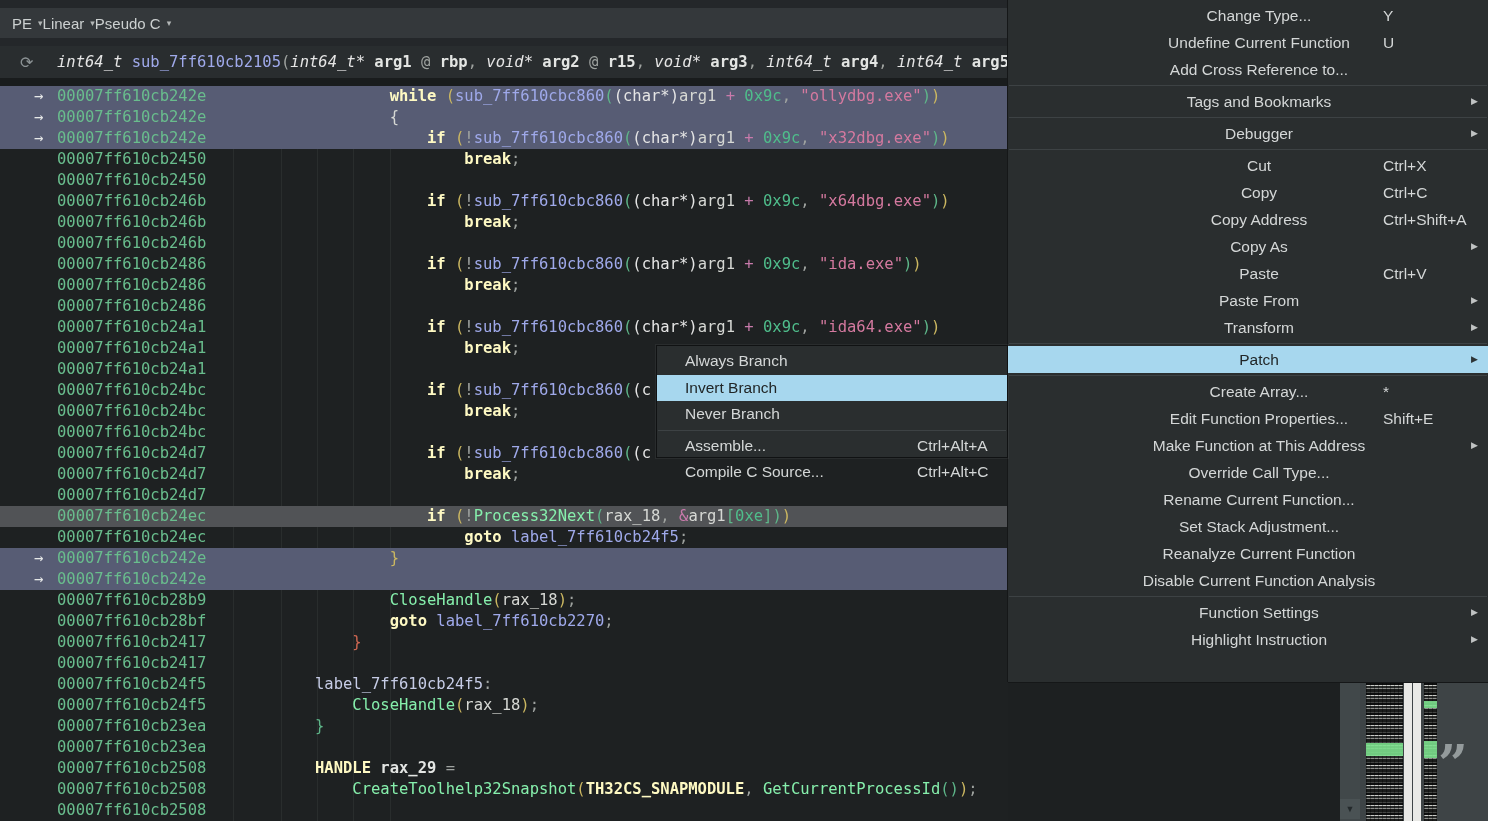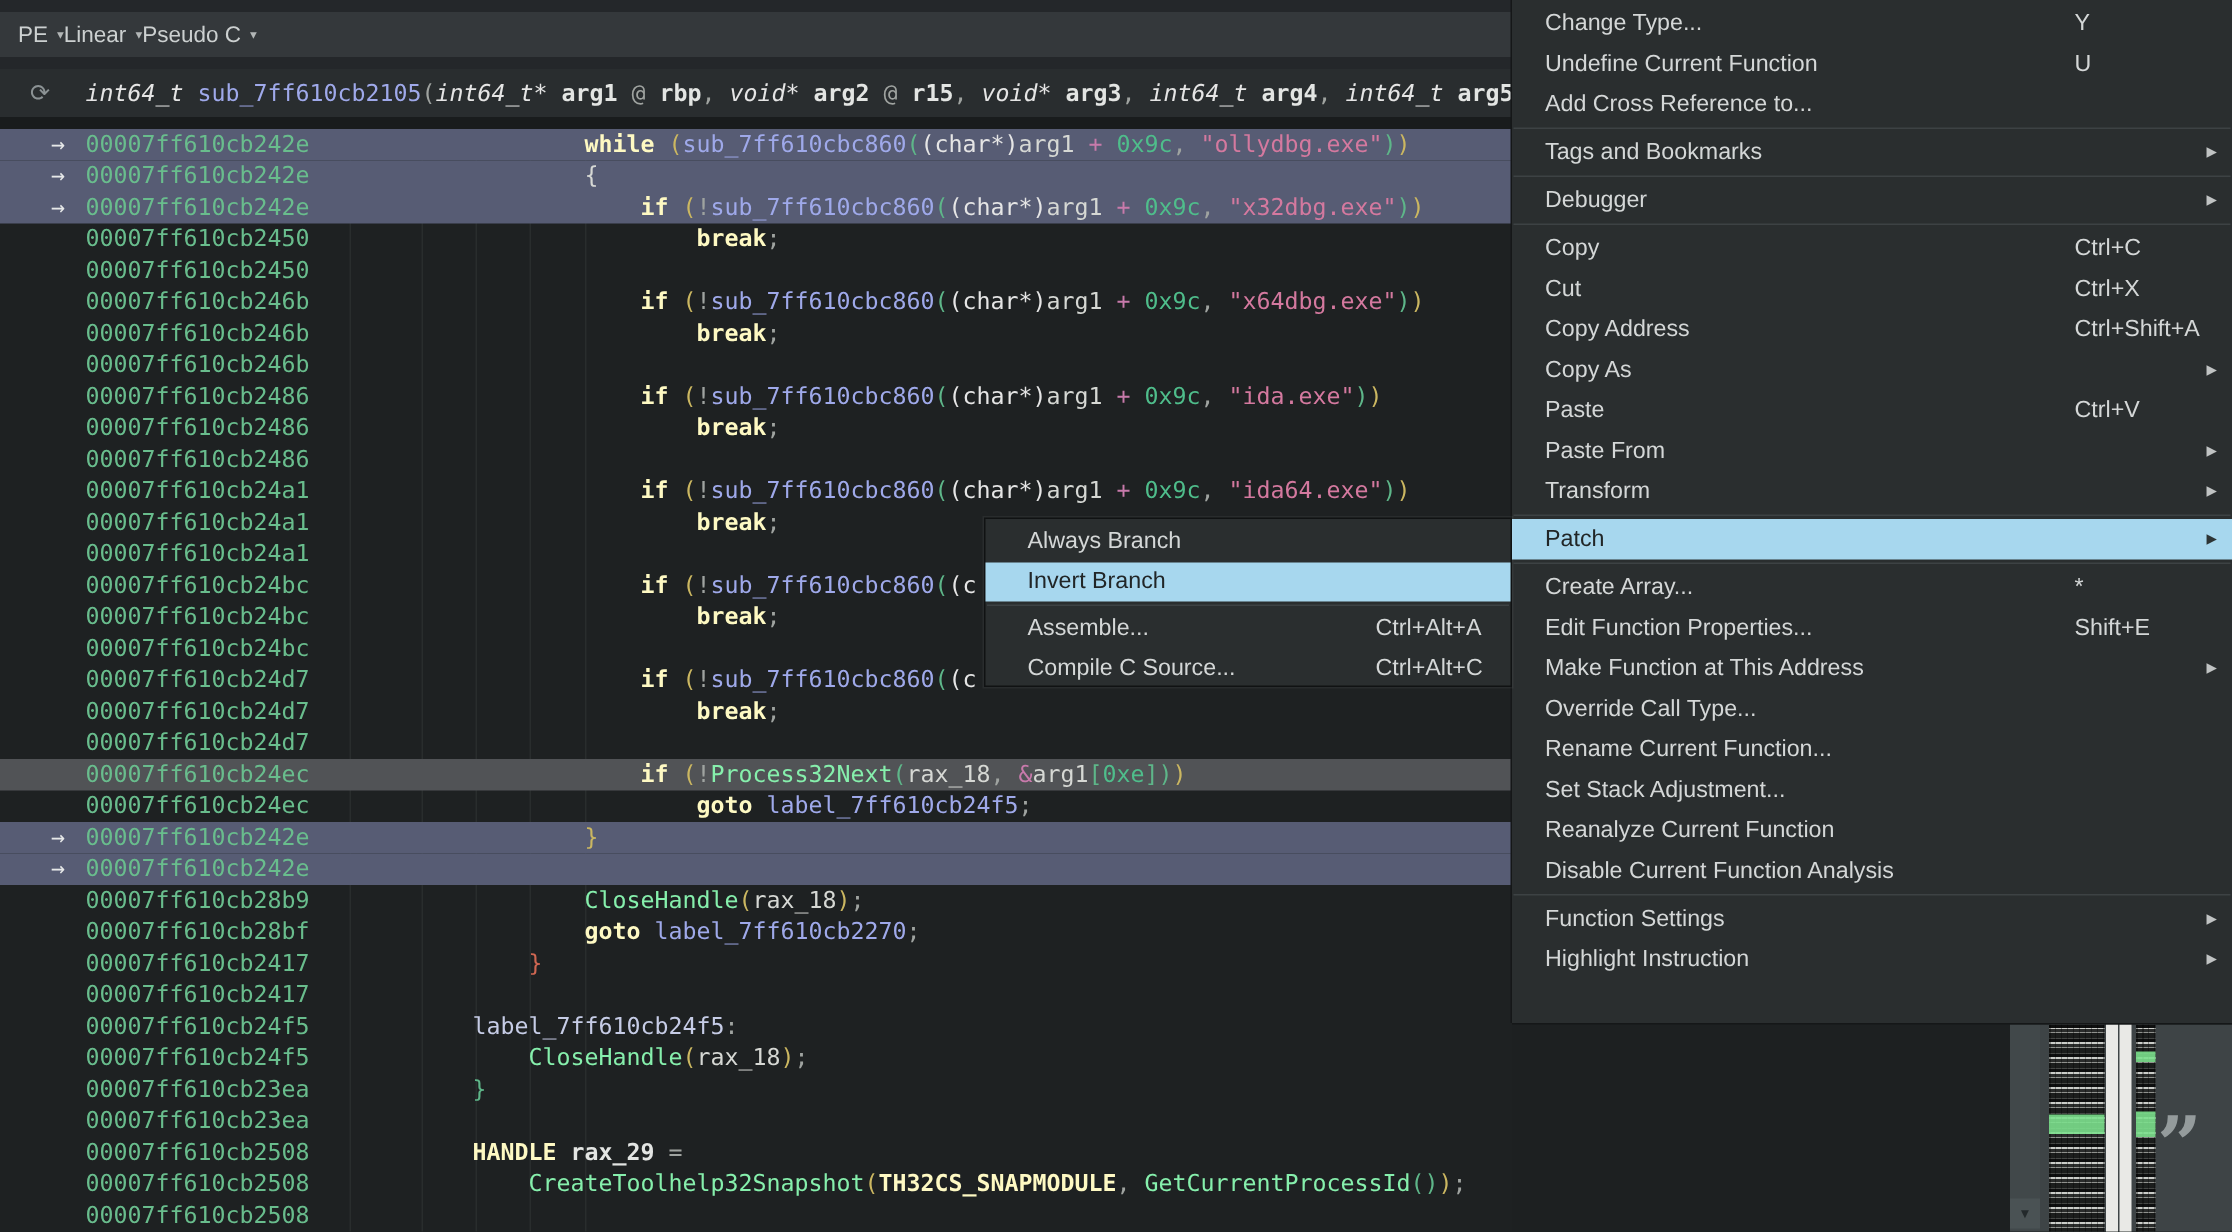--- a/index.html
+++ b/index.html
@@ -35,21 +35,21 @@
 
   
   .tk-kw{color:#fef9c3;font-weight:600} .tk-fn{color:#9fa9ea} .tk-api{color:#86efac}
   .tk-str{color:#d4799f} .tk-num{color:#4fbd8b} .tk-cast{color:#e5e5e5} .tk-op{color:#c87aab}
   .tk-pu{color:#9fa3a0} .tk-pl{color:#d6d8d4} .tk-plb{color:#e3e5e3;font-weight:600}
   .tk-py{color:#cbb761} .tk-pg{color:#5eb689} .tk-red{color:#cf6752}
   .tk-lbl{color:#c6cce6} .tk-ty{color:#e5e5e5;font-style:italic}
 
   
   .ctx-menu { position:absolute; left:1008px; top:0; width:480px; height:682px; background:#2a2e2f;
-              padding-top:2px; box-shadow:-1px 0 0 #151718, 0 1px 0 #151718; z-index:30; }
+              padding-top:2px; box-shadow:-1px 0 0 #151718, 0 1px 0 #151718; z-index:30;text-align:center; }
   .sub-menu { position:absolute; left:656px; top:345px; width:352px; height:113px; background:#2a2e2f;
               padding-top:2px; border:1px solid #101213; box-shadow:0 0 0 1px rgba(255,255,255,0.05);
               z-index:40; }
   .menu-item { position:relative; height:27px; line-height:27px; color:#d4d7d7; font-size:15.5px;
                padding-left:22px; }
   .sub-menu .menu-item { height:26.5px; line-height:26.5px; padding-left:28px; }
   .menu-item.hl { background:#a7d7ee; color:#212627; }
   .mi-short { position:absolute; left:375px; top:0; }
   .sub-menu .mi-short { left:260px; }
   .mi-arrow { position:absolute; right:10px; top:0; font-size:9px; color:#c0c3c3; }
@@ -163,22 +163,22 @@
 
 <div class="ctx-menu" id="ctx-menu">
     <div class="menu-item"><span>Change Type...</span><span class="mi-short">Y</span></div>
     <div class="menu-item"><span>Undefine Current Function</span><span class="mi-short">U</span></div>
     <div class="menu-item"><span>Add Cross Reference to...</span></div>
     <div class="menu-sep"></div>
     <div class="menu-item"><span>Tags and Bookmarks</span><span class="mi-arrow">▶</span></div>
     <div class="menu-sep"></div>
     <div class="menu-item"><span>Debugger</span><span class="mi-arrow">▶</span></div>
     <div class="menu-sep"></div>
+    <div class="menu-item"><span>Cut</span><span class="mi-short">Ctrl+X</span></div>
     <div class="menu-item"><span>Copy</span><span class="mi-short">Ctrl+C</span></div>
-    <div class="menu-item"><span>Cut</span><span class="mi-short">Ctrl+X</span></div>
     <div class="menu-item"><span>Copy Address</span><span class="mi-short">Ctrl+Shift+A</span></div>
     <div class="menu-item"><span>Copy As</span><span class="mi-arrow">▶</span></div>
     <div class="menu-item"><span>Paste</span><span class="mi-short">Ctrl+V</span></div>
     <div class="menu-item"><span>Paste From</span><span class="mi-arrow">▶</span></div>
     <div class="menu-item"><span>Transform</span><span class="mi-arrow">▶</span></div>
     <div class="menu-sep"></div>
     <div class="menu-item hl"><span>Patch</span><span class="mi-arrow">▶</span></div>
     <div class="menu-sep"></div>
     <div class="menu-item"><span>Create Array...</span><span class="mi-short">*</span></div>
     <div class="menu-item"><span>Edit Function Properties...</span><span class="mi-short">Shift+E</span></div>
@@ -188,16 +188,17 @@
     <div class="menu-item"><span>Set Stack Adjustment...</span></div>
     <div class="menu-item"><span>Reanalyze Current Function</span></div>
     <div class="menu-item"><span>Disable Current Function Analysis</span></div>
     <div class="menu-sep"></div>
     <div class="menu-item"><span>Function Settings</span><span class="mi-arrow">▶</span></div>
     <div class="menu-item"><span>Highlight Instruction</span><span class="mi-arrow">▶</span></div>
   </div>
 <div class="sub-menu" id="sub-menu">
     <div class="menu-item"><span>Always Branch</span></div>
     <div class="menu-item hl"><span>Invert Branch</span></div>
+    <div class="menu-item"><span>Never Branch</span></div>
     <div class="menu-sep"></div>
     <div class="menu-item"><span>Assemble...</span><span class="mi-short">Ctrl+Alt+A</span></div>
     <div class="menu-item"><span>Compile C Source...</span><span class="mi-short">Ctrl+Alt+C</span></div>
   </div>
 
 </body></html>

